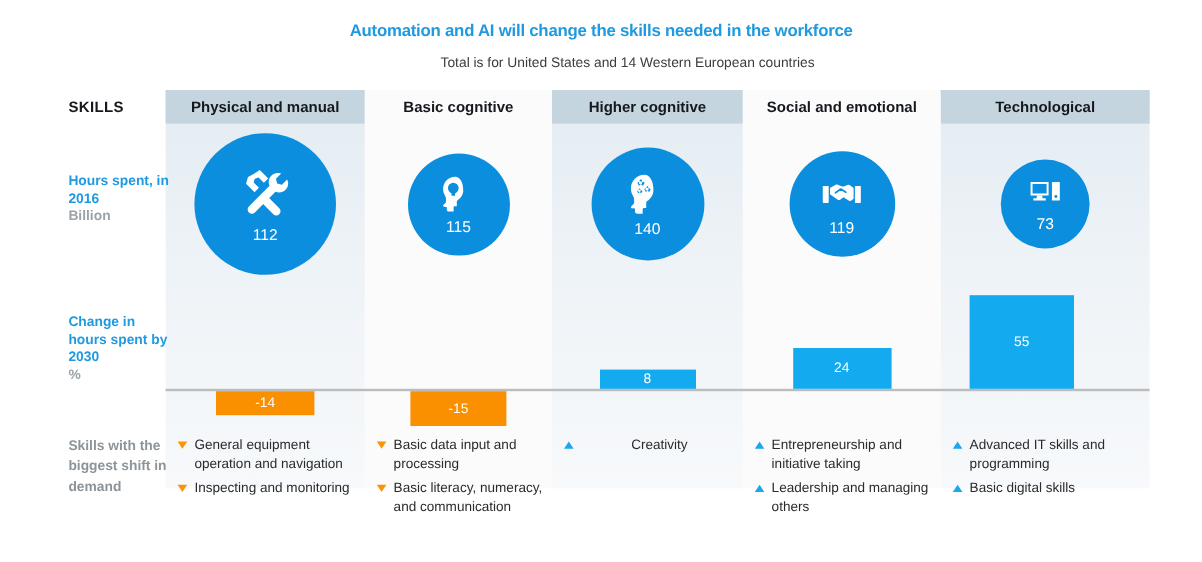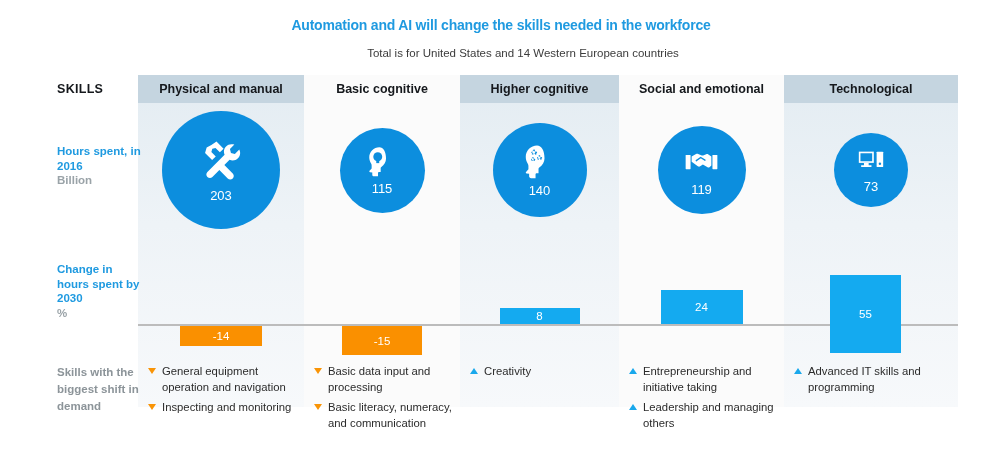--- a/index.html
+++ b/index.html
@@ -213,21 +213,21 @@
 
 <div id="label-shift">Skills with the biggest shift in demand</div>
 
 <div id="circles">
     <div class="circle" style="width: 118px; height: 118px; left: 162px; top: 111px;">
       <span class="icon-wrap"><svg width="47" height="47" viewBox="0 0 64 64" fill="#fff">
       <path d="M45.5 8.5c-5.6 0-10.2 4.6-10.2 10.2 0 1.5.3 2.9.9 4.2L12.8 46.3c-1.9 1.9-1.9 4.9 0 6.8 1.9 1.9 4.9 1.9 6.8 0L43 29.7c1.3.6 2.7.9 4.2.9 5.6 0 10.2-4.6 10.2-10.2 0-1.7-.4-3.3-1.2-4.7l-6 6-5.3-1.4-1.4-5.3 6-6c-1.3-.3-2.6-.5-4-.5z"></path>
       <path d="M18.2 9.4l-6.4 3.6-2.2 7.5 9.6 9.6 5-5-6-6 1.3-4.3 4.3-1.3 6 6 5-5-9.6-9.6z" transform="translate(0,0)"></path>
       <path d="M33.5 34.5l13.8 13.8c1.9 1.9 1.9 4.9 0 6.8-1.9 1.9-4.9 1.9-6.8 0L26.7 41.3z"></path>
     </svg></span>
-      <span class="circle-value">203</span>
+      <span class="circle-value">112</span>
     </div>
     <div class="circle" style="width: 85px; height: 85px; left: 339.5px; top: 127.5px;">
       <span class="icon-wrap"><svg width="34" height="34" viewBox="0 0 64 64" fill="#fff">
       <path d="M27 6C16.5 6 8 14.5 8 25c0 5 1.4 8 3.2 11.2.9 1.6 1.3 2.6 1.3 4.1V46l-4 4.5c-.9 1-.3 2.5 1 2.6l4.2.4v4.2c0 1.8 1.4 3.2 3.2 3.2h7.6v-6.3c0-1.1.9-2 2-2h3v-7.2c0-1 .5-1.8 1.3-2.3 5.3-3.3 8.8-9 8.8-15.6C39.6 14.5 34.5 6 27 6z"></path>
       <circle cx="24" cy="24" r="8.4" fill="#0c8ede"></circle>
       <rect x="21.2" y="31" width="5.6" height="5" fill="#0c8ede"></rect>
     </svg></span>
       <span class="circle-value">115</span>
     </div>
     <div class="circle" style="width: 94px; height: 94px; left: 492.5px; top: 123px;">
@@ -264,35 +264,36 @@
       <span class="circle-value">73</span>
     </div>
   </div>
 
 <div id="baseline"></div>
 <div id="bars">
     <div class="bar neg" style="width: 82px; height: 19.88px; left: 180px; top: 326px;">-14</div>
     <div class="bar neg" style="width: 80px; height: 29px; left: 342px; top: 326px;">-15</div>
     <div class="bar pos" style="width: 80px; height: 16px; left: 499.5px; top: 308px;">8</div>
     <div class="bar pos" style="width: 82px; height: 34.08px; left: 660.5px; top: 289.92px;">24</div>
-    <div class="bar pos" style="width: 71px; height: 78.1px; left: 830px; top: 245.9px; margin-top: 29px;">55</div>
+    <div class="bar pos" style="width: 87px; height: 78.1px; left: 808px; top: 245.9px;">55</div>
   </div>
 
 <div id="lists">
     <div class="bullet-list" style="left: 148px; width: 152px;">
       <div class="bullet-item"><span class="tri down"></span><span>General equipment operation and navigation</span></div>
       <div class="bullet-item"><span class="tri down"></span><span>Inspecting and monitoring</span></div>
     </div>
     <div class="bullet-list" style="left: 314px; width: 142px;">
       <div class="bullet-item"><span class="tri down"></span><span>Basic data input and processing</span></div>
       <div class="bullet-item"><span class="tri down"></span><span>Basic literacy, numeracy, and communication</span></div>
     </div>
-    <div class="bullet-list" style="left: 470px; width: 145px;">
+    <div class="bullet-list" style="left: 470px; width: 145px; text-align: center;">
       <div class="bullet-item"><span class="tri up"></span><span>Creativity</span></div>
     </div>
     <div class="bullet-list" style="left: 629px; width: 151px;">
       <div class="bullet-item"><span class="tri up"></span><span>Entrepreneurship and initiative taking</span></div>
       <div class="bullet-item"><span class="tri up"></span><span>Leadership and managing others</span></div>
     </div>
     <div class="bullet-list" style="left: 794px; width: 160px;">
       <div class="bullet-item"><span class="tri up"></span><span>Advanced IT skills and programming</span></div>
+      <div class="bullet-item"><span class="tri up"></span><span>Basic digital skills</span></div>
     </div>
   </div>
 
 </body></html>

